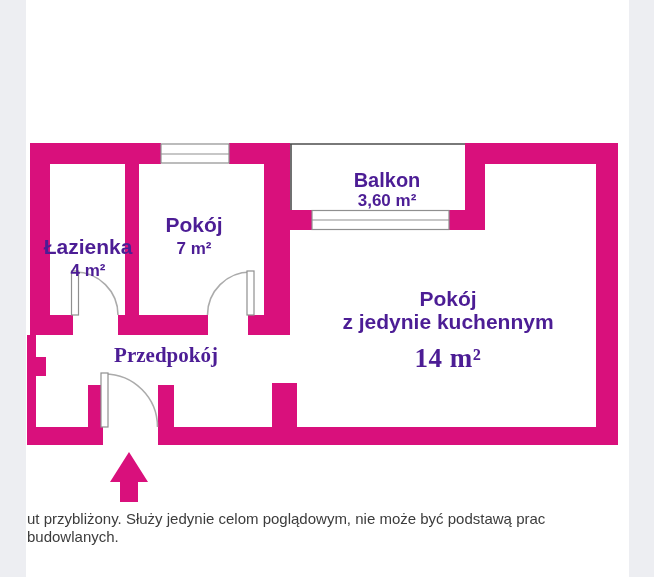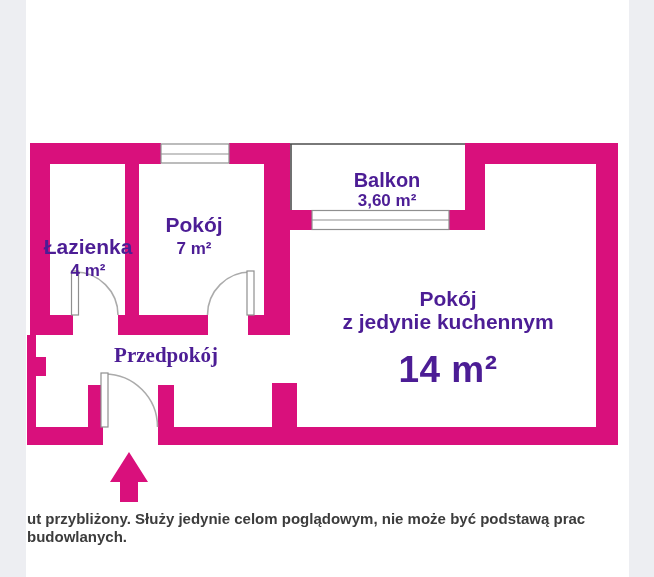--- a/index.html
+++ b/index.html
@@ -11,24 +11,24 @@
   #strip-left{left:0;width:26px;}
   #strip-right{left:629px;width:25px;}
   #plan-svg{position:absolute;left:0;top:0;}
   .lbl{
     position:absolute;white-space:nowrap;text-align:center;
     transform:translateX(-50%);color:#4c1d95;font-weight:bold;line-height:1.08;
   }
   .room-name{font-size:21px;}
   .room-area{font-size:17px;margin-top:3px;}
   .balkon-name{font-size:20px;}
-  .big-area{font-size:37px;margin-top:17px;letter-spacing:.5px;}
+  .big-area{font-size:27px;margin-top:11px;letter-spacing:.5px;font-family:Liberation Serif, serif;}
   #disclaimer{
     position:absolute;left:27px;top:510px;width:600px;
-    color:#3c3c3c;font-size:15px;font-weight:bold;line-height:1.2;
+    color:#3c3c3c;font-size:15px;font-weight:normal;line-height:1.2;
     font-family:"Liberation Sans",sans-serif;
   }
 </style>
 </head>
 <body>
 
 <div id="stage">
 
   <div id="strip-left" class="side-strip"></div>
   <div id="strip-right" class="side-strip"></div>

